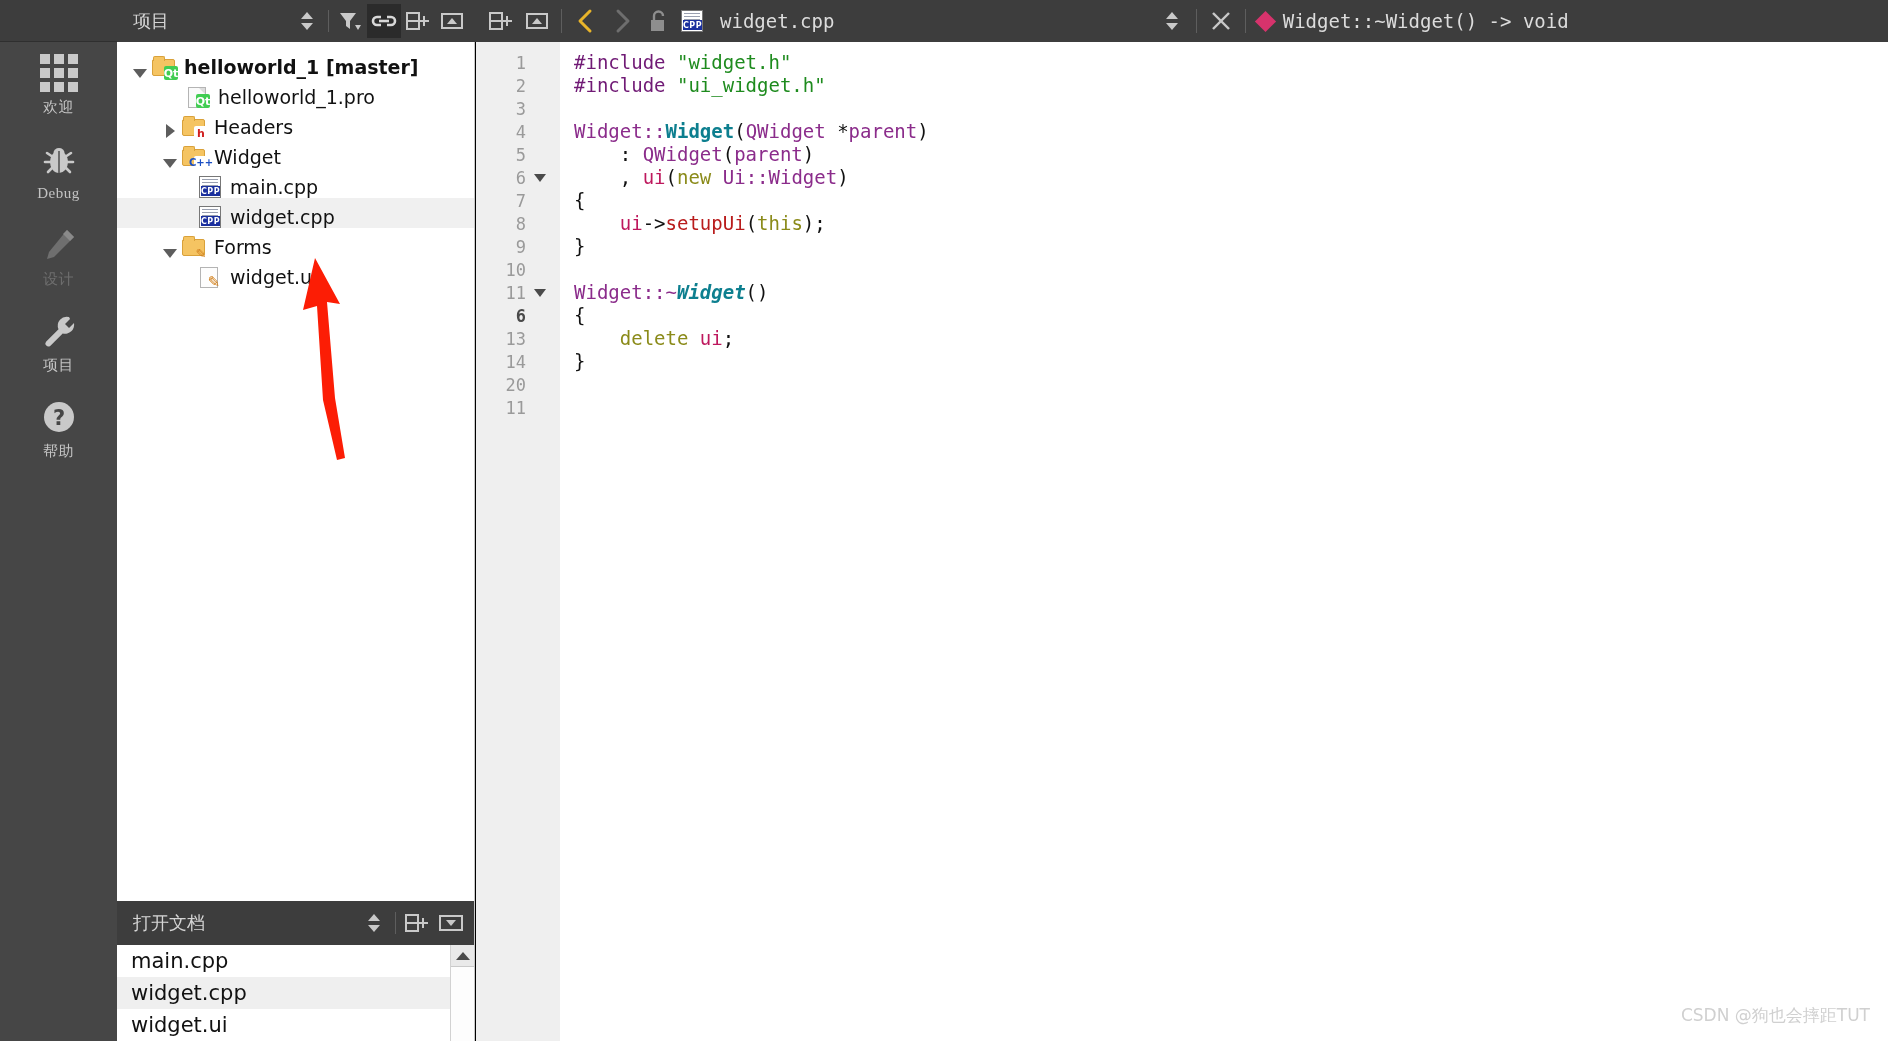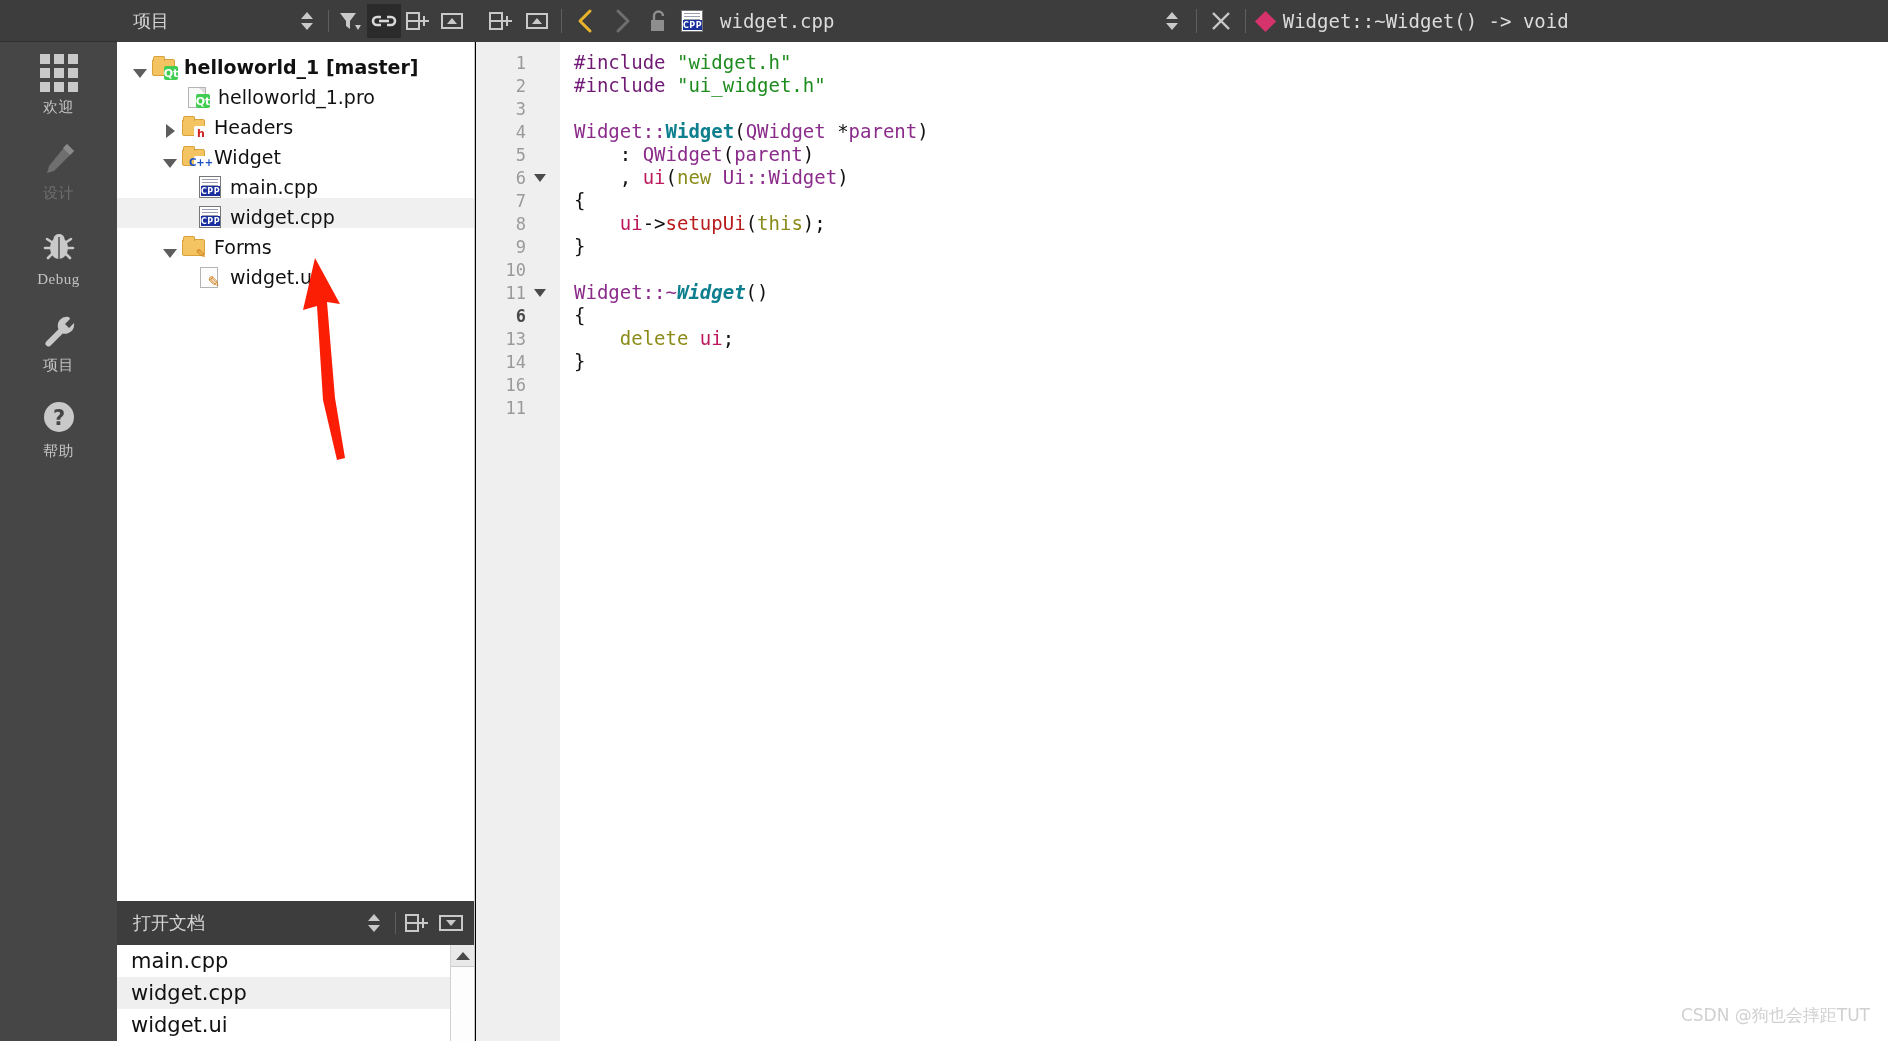--- a/index.html
+++ b/index.html
@@ -232,47 +232,47 @@
           <i></i>
           <i></i>
           <i></i>
           <i></i>
           <i></i>
       </span>
       <span class="mode-label">欢迎</span>
     </div>
 
 
-    <div class="mode-item dimmed">
-      <span class="mode-icon">
-        <svg width="38" height="38" viewBox="0 0 38 38">
-          <polygon points="27,4 34,11 14,31 7,33 9,26" fill="#6f6f6f"></polygon>
-          <polygon points="27,4 34,11 30,15 23,8" fill="#8a8a8a"></polygon>
-        </svg>
-      </span>
-      <span class="mode-label">设计</span>
-    </div>
-
     <div class="mode-item">
       <span class="mode-icon">
         <svg width="38" height="38" viewBox="0 0 38 38">
           <g stroke="#c9c9c9" stroke-width="2.6" stroke-linecap="round">
             <line x1="7" y1="12" x2="13" y2="16"></line>
               <line x1="31" y1="12" x2="25" y2="16"></line>
             <line x1="5" y1="21" x2="12" y2="21"></line>
               <line x1="33" y1="21" x2="26" y2="21"></line>
             <line x1="8" y1="31" x2="13" y2="26"></line>
               <line x1="30" y1="31" x2="25" y2="26"></line>
           </g>
           <ellipse cx="19" cy="21" rx="9" ry="11" fill="#c9c9c9"></ellipse>
           <ellipse cx="19" cy="12" rx="5.5" ry="5" fill="#c9c9c9"></ellipse>
           <line x1="19" y1="10" x2="19" y2="32" stroke="#555" stroke-width="1.6"></line>
         </svg>
       </span>
       <span class="mode-label">Debug</span>
+    </div>
+
+    <div class="mode-item dimmed">
+      <span class="mode-icon">
+        <svg width="38" height="38" viewBox="0 0 38 38">
+          <polygon points="27,4 34,11 14,31 7,33 9,26" fill="#6f6f6f"></polygon>
+          <polygon points="27,4 34,11 30,15 23,8" fill="#8a8a8a"></polygon>
+        </svg>
+      </span>
+      <span class="mode-label">设计</span>
     </div>
 
     <div class="mode-item">
       <span class="mode-icon">
         <svg width="38" height="38" viewBox="0 0 38 38">
           <path d="M29 5a9 9 0 0 0-10.5 12.2L6 29.7a3 3 0 0 0 4.2 4.2l12.5-12.5A9 9 0 0 0 34 11l-5 5-4-4 5-5a9 9 0 0 0-1-2z" fill="#c9c9c9"></path>
         </svg>
       </span>
       <span class="mode-label">项目</span>
     </div>
@@ -585,21 +585,21 @@
           </div>
         <div class="gline">
             <span class="num">13</span>
             <span class="fold"></span>
           </div>
         <div class="gline">
             <span class="num">14</span>
             <span class="fold"></span>
           </div>
         <div class="gline">
-            <span class="num">16</span>
+            <span class="num">20</span>
             <span class="fold"></span>
           </div>
         <div class="gline">
             <span class="num">11</span>
             <span class="fold"></span>
           </div>
       </div>
 
       <div class="codearea" id="codearea"><div class="cl"><span class="k-pre">#include </span><span class="k-str">"widget.h"</span></div><div class="cl"><span class="k-pre">#include </span><span class="k-str">"ui_widget.h"</span></div><div class="cl">&nbsp;</div><div class="cl"><span class="k-type">Widget</span><span class="k-type">::</span><span class="k-fn">Widget</span><span class="k-op">(</span><span class="k-type">QWidget</span><span class="k-op"> *</span><span class="k-type">parent</span><span class="k-op">)</span></div><div class="cl"><span class="k-op">    : </span><span class="k-type">QWidget</span><span class="k-op">(</span><span class="k-type">parent</span><span class="k-op">)</span></div><div class="cl"><span class="k-op">    , </span><span class="k-var">ui</span><span class="k-op">(</span><span class="k-kw">new</span><span class="k-op"> </span><span class="k-type">Ui::Widget</span><span class="k-op">)</span></div><div class="cl"><span class="k-plain">{</span></div><div class="cl"><span class="k-op">    </span><span class="k-var">ui</span><span class="k-op">-&gt;</span><span class="k-call">setupUi</span><span class="k-op">(</span><span class="k-this">this</span><span class="k-op">);</span></div><div class="cl"><span class="k-plain">}</span></div><div class="cl">&nbsp;</div><div class="cl"><span class="k-type">Widget</span><span class="k-type">::~</span><span class="k-fn-i">Widget</span><span class="k-op">()</span></div><div class="cl"><span class="k-plain">{</span></div><div class="cl"><span class="k-op">    </span><span class="k-kw">delete</span><span class="k-op"> </span><span class="k-var">ui</span><span class="k-op">;</span></div><div class="cl"><span class="k-plain">}</span></div><div class="cl">&nbsp;</div><div class="cl">&nbsp;</div></div>
     </div>

